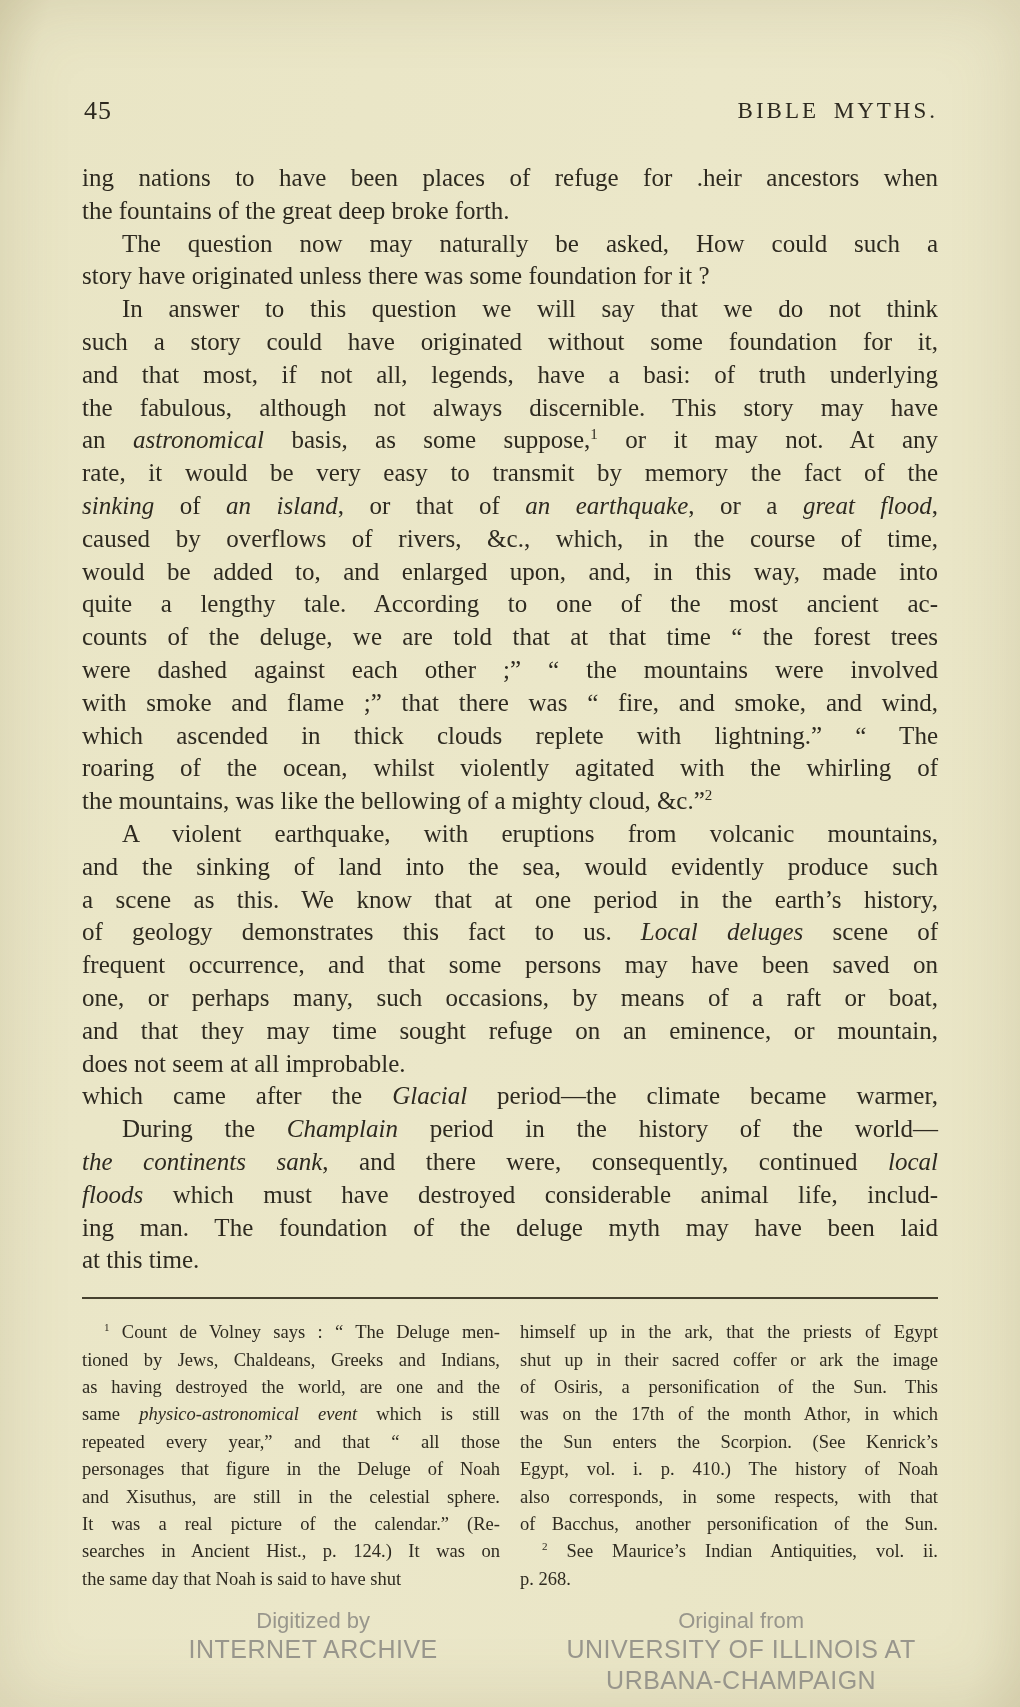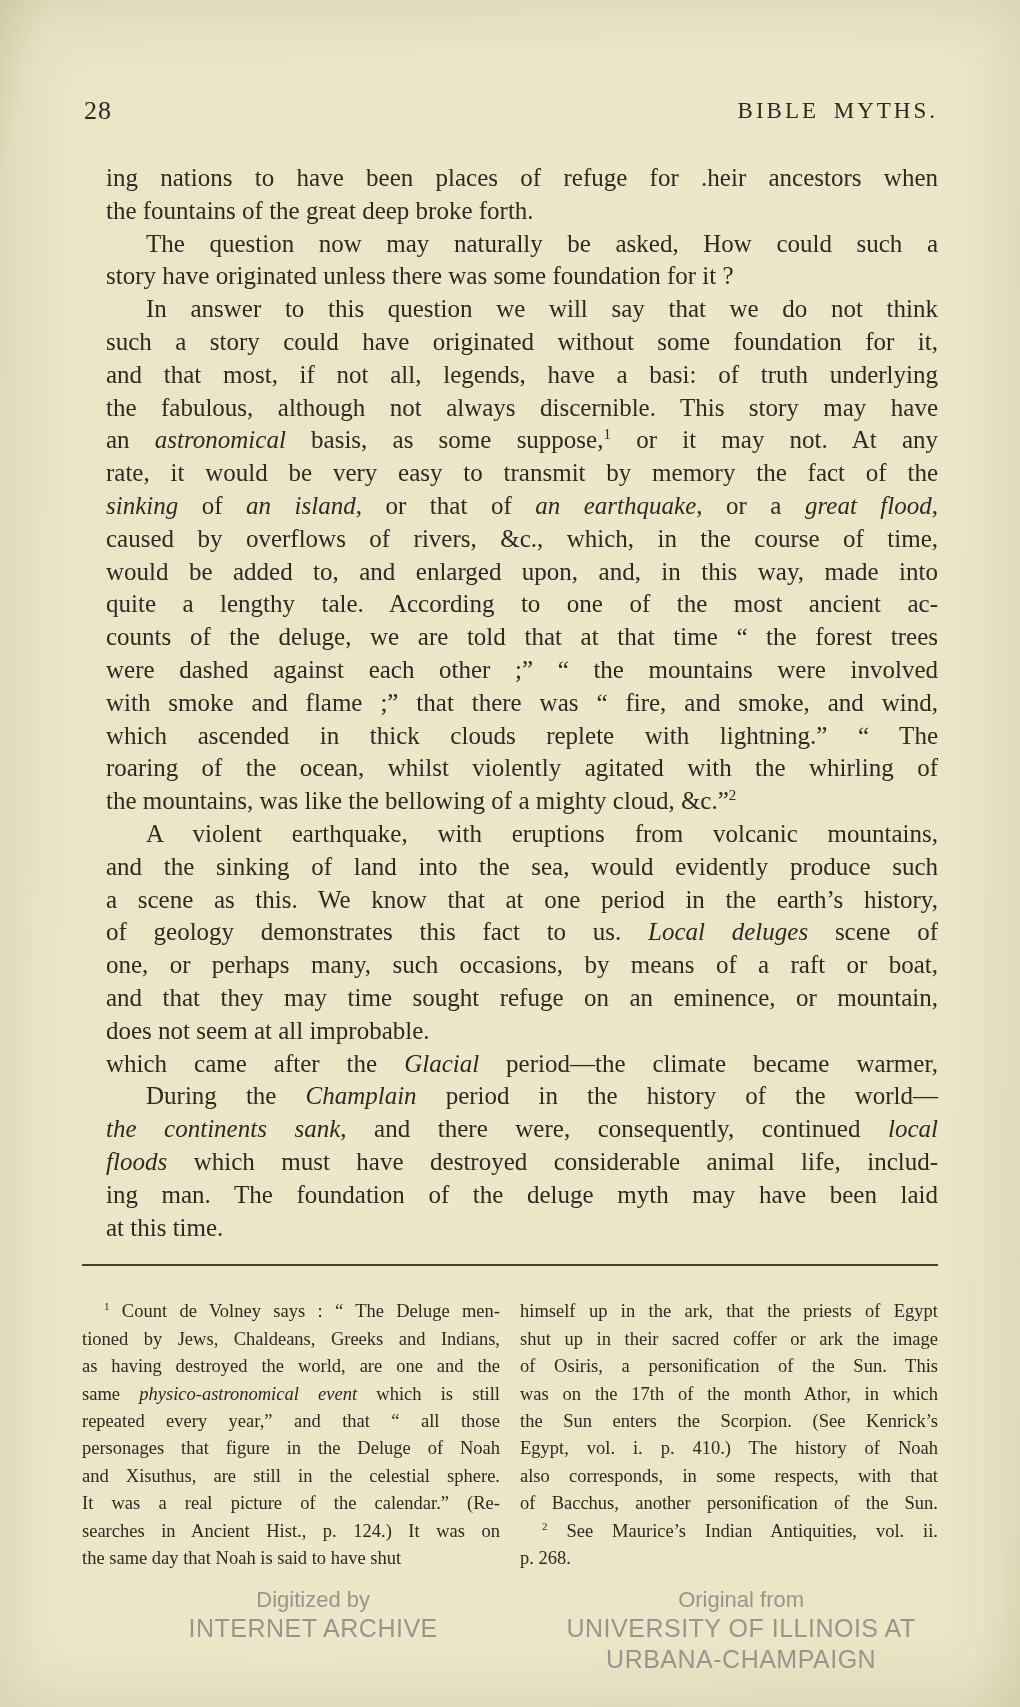--- a/index.html
+++ b/index.html
@@ -11,29 +11,29 @@
     box-shadow:inset 0 0 70px rgba(120,108,66,.18);
     color:#2e2a20;
     font-family:"Liberation Serif",serif;
     overflow:hidden;
   }
   .content{padding:96px 82px 0 82px;}
   .page-header{position:relative;height:34px;}
   .page-number{position:absolute;left:2px;top:0;font-size:26px;letter-spacing:1px;}
   .running-title{position:absolute;left:0;right:0;top:2px;text-align:right;font-size:23px;letter-spacing:3px;word-spacing:6px;}
   .body-text{margin-top:32px;font-size:25px;}
-  .body-text .line{line-height:32.8px;text-align:justify;text-align-last:justify;white-space:normal;margin-left:24px;}
+  .body-text .line{line-height:32.8px;text-align:justify;text-align-last:justify;white-space:normal;}
   .body-text .line.last{text-align-last:left;}
   .line.indent{text-indent:40px;}
   em{font-style:italic;}
   sup{vertical-align:super;font-size:60%;line-height:0;}
   .footnotes{
     margin-top:20px;
     border-top:2px solid #46412f;
-    padding-top:32px;
+    padding-top:20px;
     display:flex;gap:20px;
     font-size:18.5px;
     align-items:flex-end;
   }
   .fn-col{flex:1 1 0;}
   .fn-col .line{line-height:27.4px;text-align:justify;text-align-last:justify;}
   .fn-col .line.last{text-align-last:left;}
   .fn-col .line.indent{text-indent:22px;}
   .scan-footer{
     display:flex;margin-top:14px;
@@ -45,21 +45,21 @@
   .credit-small{font-size:22px;line-height:27px;}
   .credit-large{font-size:25px;line-height:31px;letter-spacing:.5px;}
 </style>
 </head>
 <body>
 
 <div class="page">
   <div class="content">
 
     <div class="page-header">
-      <span class="page-number">28</span>
+      <span class="page-number">45</span>
       <span class="running-title">BIBLE MYTHS.</span>
     </div>
 
     <div class="body-text" id="body-text">
         <div class="para">
           <div class="line"><span>ing nations to have been places of refuge for .heir ancestors when</span></div>
           <div class="line last"><span>the fountains of the great deep broke forth.</span></div>
         </div>
         <div class="para">
           <div class="line indent"><span>The question now may naturally be asked, How could such a</span></div>
@@ -81,20 +81,21 @@
           <div class="line"><span>with smoke and flame ;” that there was “ fire, and smoke, and wind,</span></div>
           <div class="line"><span>which ascended in thick clouds replete with lightning.” “ The</span></div>
           <div class="line"><span>roaring of the ocean, whilst violently agitated with the whirling of</span></div>
           <div class="line last"><span>the mountains, was like the bellowing of a mighty cloud, &amp;c.”</span><sup>2</sup></div>
         </div>
         <div class="para">
           <div class="line indent"><span>A violent earthquake, with eruptions from volcanic mountains,</span></div>
           <div class="line"><span>and the sinking of land into the sea, would evidently produce such</span></div>
           <div class="line"><span>a scene as this. We know that at one period in the earth’s history,</span></div>
           <div class="line"><span>of geology demonstrates this fact to us. </span><em>Local deluges</em><span> scene of</span></div>
+          <div class="line"><span>frequent occurrence, and that some persons may have been saved on</span></div>
           <div class="line"><span>one, or perhaps many, such occasions, by means of a raft or boat,</span></div>
           <div class="line"><span>and that they may time sought refuge on an eminence, or mountain,</span></div>
           <div class="line last"><span>does not seem at all improbable.</span></div>
         </div>
         <div class="para">
           <div class="line"><span>which came after the </span><em>Glacial</em><span> period—the climate became warmer,</span></div>
           <div class="line indent"><span>During the </span><em>Champlain</em><span> period in the history of the world—</span></div>
           <div class="line"><em>the continents sank</em><span>, and there were, consequently, continued </span><em>local</em></div>
           <div class="line"><em>floods</em><span> which must have destroyed considerable animal life, includ-</span></div>
           <div class="line"><span>ing man. The foundation of the deluge myth may have been laid</span></div>

